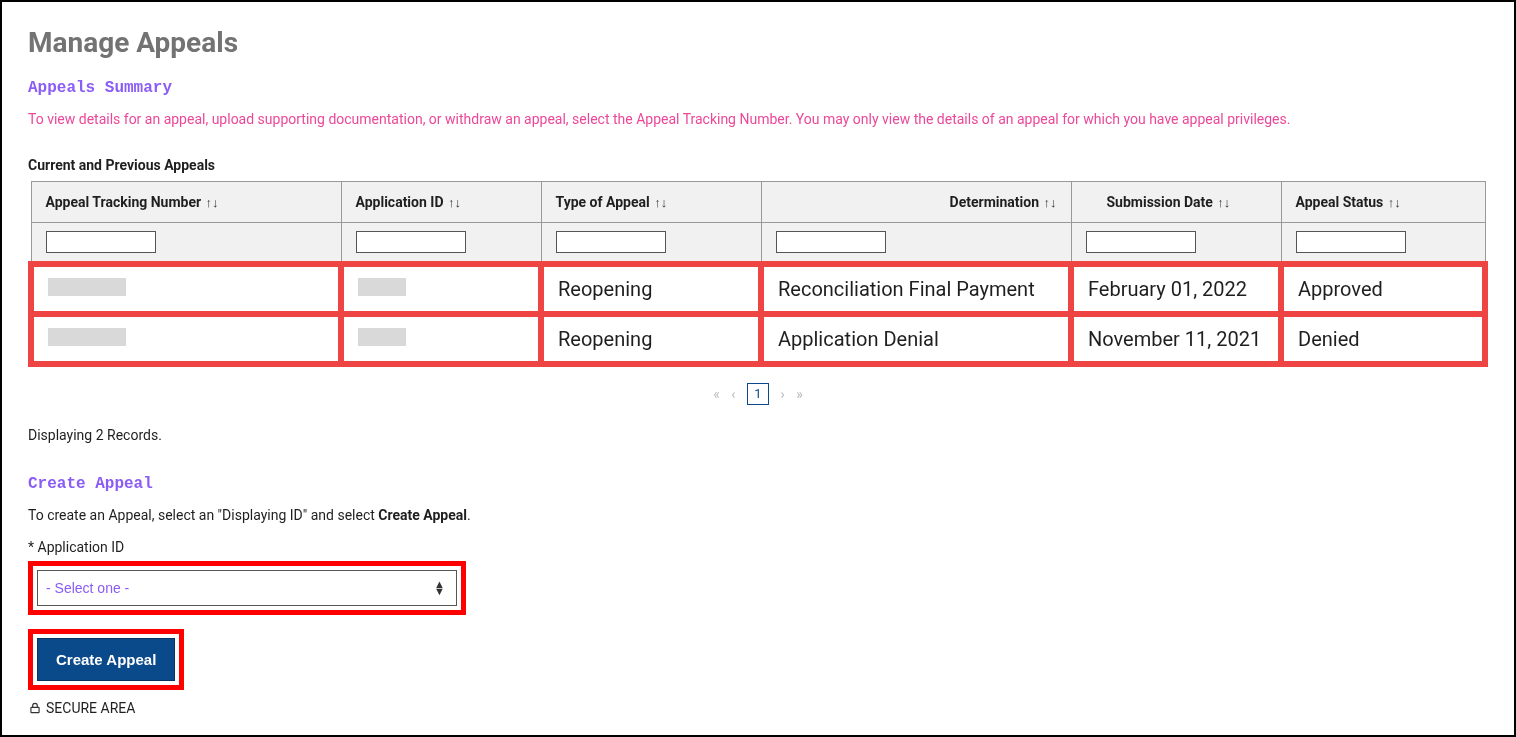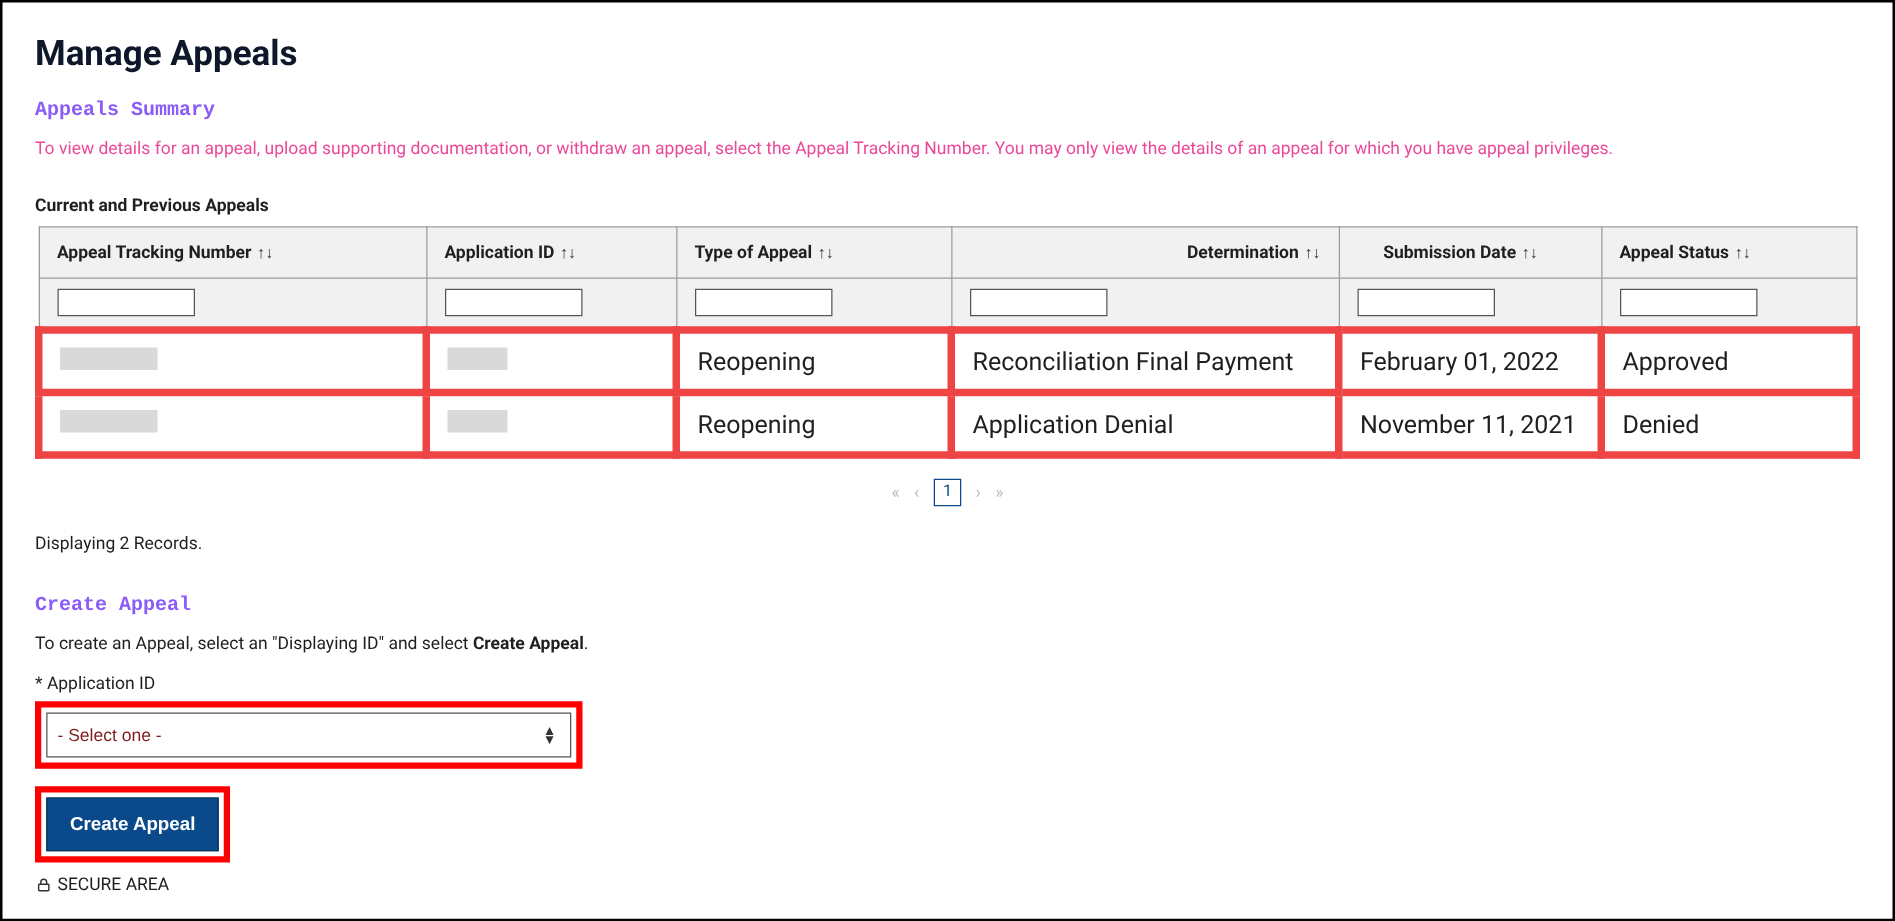--- a/index.html
+++ b/index.html
@@ -1,18 +1,18 @@
 <!DOCTYPE html>
 <html><head>
 <meta charset="utf-8">
 <style>
 * { box-sizing: border-box; margin: 0; padding: 0; }
 body { font-family: -apple-system, BlinkMacSystemFont, "Segoe UI", Roboto, Arial, sans-serif; color: #1f1f1f; background: #fff; }
 .page { border: 2px solid #000; width: 1516px; height: 737px; padding: 24px 26px 8px 26px; position: relative; overflow: hidden; }
-h1 { font-size: 28px; font-weight: 700; color: #0f172a; margin-bottom: 20px; }
+h1 { font-size: 28px; font-weight: 700; color: #737373; margin-bottom: 20px; }
 h2 { font-size: 16px; font-weight: 700; color: #8b5cf6; margin-bottom: 14px; font-family: Liberation Mono, monospace; }
 .summary-desc { font-size: 14px; color: #ec4899; margin-bottom: 30px; }
 .table-caption { font-size: 14px; font-weight: 700; margin-bottom: 8px; }
 table { width: 100%; border-collapse: collapse; border: 1px solid #999; }
 th { background: #f1f1f1; border: 1px solid #999; text-align: left; font-size: 14px; font-weight: 700; padding: 12px 14px; vertical-align: middle; }
 th .sort-icon { font-size: 13px; color: #333; margin-left: 1px; }
 tr.filter-row td { background: #f1f1f1; border: 1px solid #999; padding: 8px 14px; }
 tr.filter-row input { width: 110px; height: 22px; border: 1px solid #555; background: #fff; font-size: 13px; padding: 0 4px; }
 tbody td { border: 6px solid #ef4444; font-size: 20px; padding: 10px 14px; vertical-align: middle; }
 .redacted { display: inline-block; height: 18px; background: #d9d9d9; }
@@ -20,21 +20,21 @@
 .redacted.w50 { width: 48px; }
 .pagination { text-align: center; margin-top: 16px; font-size: 14px; }
 .pagination span { display: inline-block; margin: 0 4px; color: #bbb; vertical-align: middle; }
 .pagination .page-num { border: 1.5px solid #0b4a8a; color: #0b4a8a; width: 22px; height: 22px; line-height: 19px; text-align: center; font-size: 13px; background: #fff; }
 .records-text { font-size: 14px; margin-top: 22px; margin-bottom: 32px; }
 .create-desc { font-size: 14px; margin-bottom: 16px; }
 .create-desc strong { font-weight: 700; }
 .field-label { font-size: 14px; margin-bottom: 6px; }
 .highlight-box { border: 5px solid #ff0000; padding: 4px; display: inline-block; }
 .select-wrap { position: relative; }
-.select-wrap select { width: 420px; height: 36px; border: 1px solid #555; background: #fff; font-size: 14px; padding: 0 28px 0 8px; appearance: none; -webkit-appearance: none; color: #7f1d1d; }
+.select-wrap select { width: 420px; height: 36px; border: 1px solid #555; background: #fff; font-size: 14px; padding: 0 28px 0 8px; appearance: none; -webkit-appearance: none; color: #8b5cf6; }
 .select-wrap .caret { position: absolute; right: 12px; top: 50%; transform: translateY(-50%); font-size: 11px; color: #333; pointer-events: none; line-height: 7px; }
 .btn-primary { background: #0b4a8a; color: #fff; border: 1px solid #06365f; font-size: 15px; font-weight: 700; padding: 12px 18px; cursor: pointer; }
 .btn-box { margin-top: 14px; }
 .secure { font-size: 14px; margin-top: 10px; display: flex; align-items: center; gap: 4px; }
 .secure svg { width: 14px; height: 14px; }
 .col1 { width: 310px; }
 .col2 { width: 200px; }
 .col3 { width: 220px; }
 .col4 { width: 310px; text-align: right; }
 .col5 { width: 210px; padding-left: 35px; }

